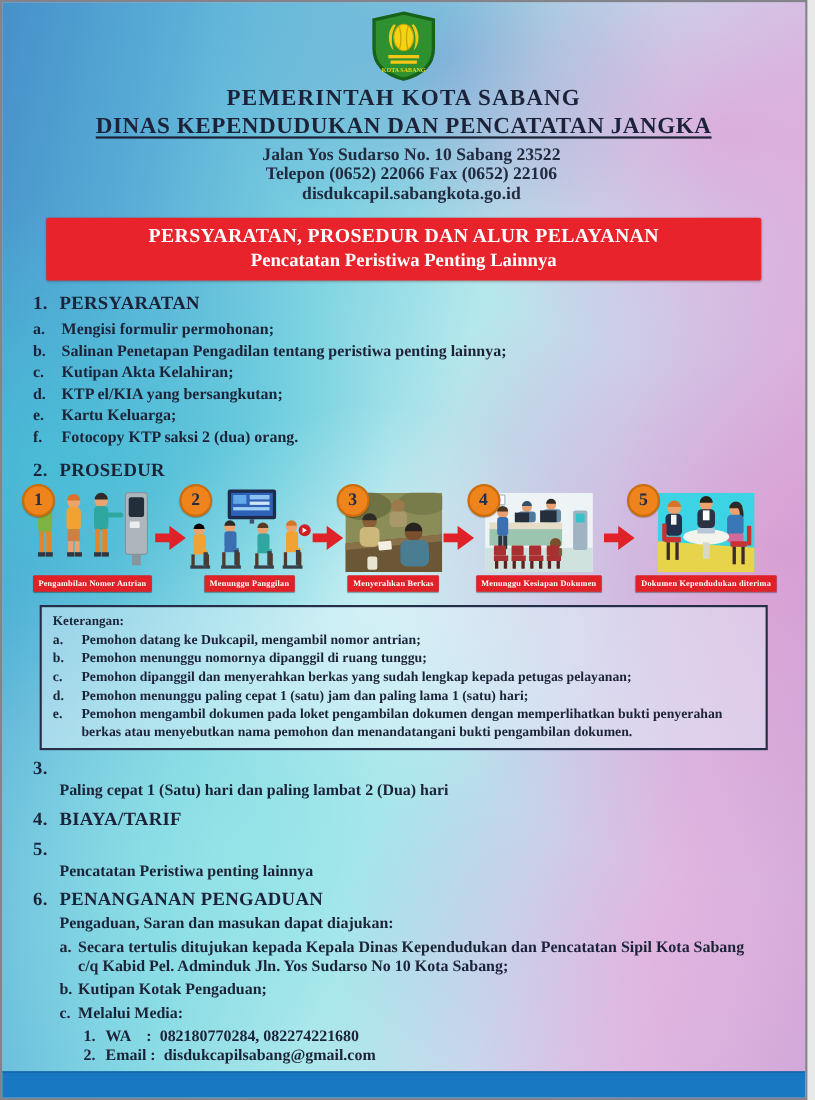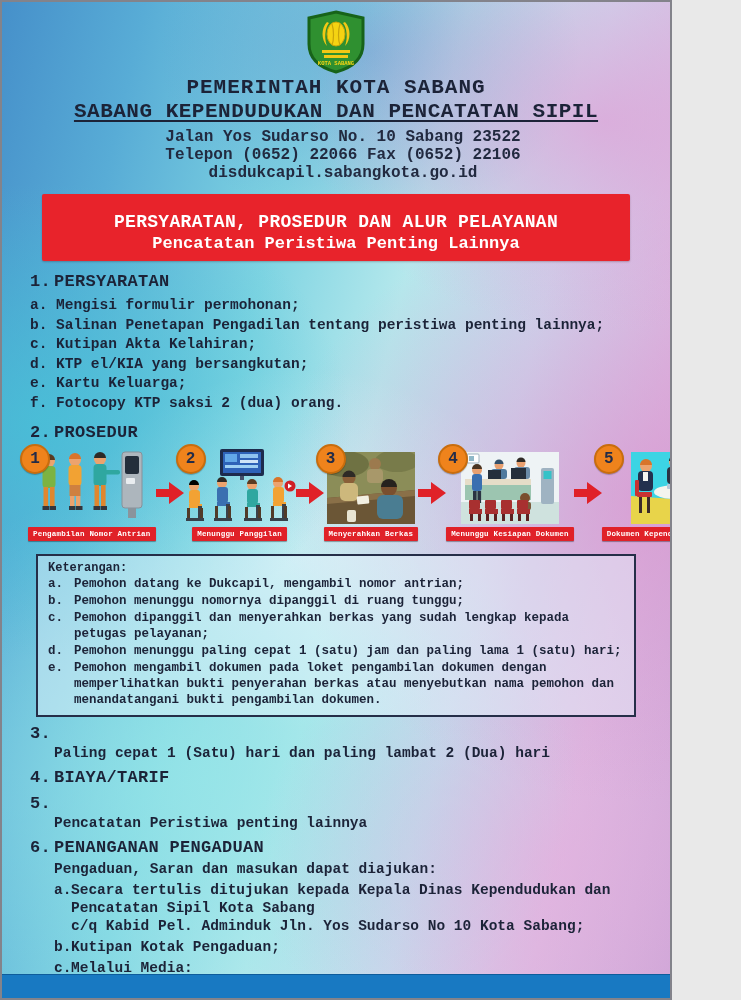--- a/index.html
+++ b/index.html
@@ -1,22 +1,22 @@
 <!DOCTYPE html>
 <html><head>
 <meta charset="utf-8">
 <style>
   html,body{margin:0;padding:0;background:#e9e9e9;}
   .poster{
     position:relative;
-    width:672px;height:1000px;
+    width:734px;height:1000px;
     box-sizing:border-box;
     border:2px solid #83838b;
     overflow:hidden;
-    font-family:Liberation Mono, monospace;
+    font-family:Liberation Serif, serif;
     color:#1c2338;
     background:
       radial-gradient(420px 300px at 90% 12%, rgba(223,158,213,0.70), rgba(223,158,213,0) 70%),
       radial-gradient(520px 420px at 97% 50%, rgba(214,148,206,0.65), rgba(214,148,206,0) 72%),
       radial-gradient(420px 340px at 82% 86%, rgba(228,176,222,0.55), rgba(228,176,222,0) 70%),
       radial-gradient(300px 260px at 55% 5%, rgba(90,130,200,0.45), rgba(90,130,200,0) 70%),
       radial-gradient(430px 330px at 6% 42%, rgba(70,195,215,0.75), rgba(70,195,215,0) 72%),
       radial-gradient(520px 420px at 30% 78%, rgba(150,230,232,0.80), rgba(150,230,232,0) 72%),
       radial-gradient(330px 260px at 45% 55%, rgba(235,250,252,0.55), rgba(235,250,252,0) 70%),
       linear-gradient(103deg,#4690ca 0%,#58acd6 16%,#7fd4e2 36%,#b5e8ec 52%,#ccdaee 68%,#dcb9e1 84%,#cda5d7 100%);
@@ -25,21 +25,21 @@
   .hdr .logo{ display:block; margin:0 auto; }
   .org1{ font-size:21px; font-weight:700; letter-spacing:1px; margin-top:2px; }
   .org2{ font-size:21px; font-weight:800; letter-spacing:.5px; text-decoration:underline; text-underline-offset:3px; margin-top:1px;}
   .adr{ font-size:16px; font-weight:700; line-height:18px; color:#222a40;padding-left:14px;}
   .adr.first{ margin-top:5px; }
 
   .banner{
     margin:12px 40px 0;
     background:#e8232b;
     color:#fff; text-align:center;
-    padding:18px 6px 8px;
+    padding:6px 6px 8px;
     border-radius:2px;
     box-shadow:0 1px 2px rgba(60,0,0,0.25);
   }
   .banner .b1{ font-size:18px; font-weight:800; letter-spacing:.3px; }
   .banner .b2{ font-size:17px; font-weight:700; margin-top:2px; }
 
   .sec-head{ display:flex; margin:11px 28px 0; font-weight:800; font-size:17px; letter-spacing:.3px;}
   .sec-head .num{ width:24px; flex:none; }
   .list{ margin:5px 28px 0; }
   .li{ display:flex; font-size:14.5px; font-weight:700; line-height:18px; margin-top:1.5px;}
@@ -100,21 +100,21 @@
       <path d="M31 2 L58 8 L58 34 C58 50 46 58 31 62 C16 58 4 50 4 34 L4 8 Z" fill="#2f9030" stroke="#176319" stroke-width="3"></path>
       <path d="M22 12 C16 18 16 30 22 36 C19 28 20 18 24 13 Z" fill="#f2c815"></path>
       <path d="M40 12 C46 18 46 30 40 36 C43 28 42 18 38 13 Z" fill="#f2c815"></path>
       <ellipse cx="31" cy="24" rx="9" ry="12" fill="#f5d312" stroke="#caa50a"></ellipse>
       <path d="M27 14 C29 20 29 30 27 35 M35 14 C33 20 33 30 35 35" stroke="#caa50a" stroke-width="1.2" fill="none"></path>
       <rect x="17" y="40" width="28" height="3" fill="#f2c815"></rect>
       <rect x="19" y="45" width="24" height="3" fill="#f2c815"></rect>
       <text x="31" y="55" text-anchor="middle" font-size="5.5" font-weight="bold" fill="#f5d312">KOTA SABANG</text>
     </svg>
     <div class="org1">PEMERINTAH KOTA SABANG</div>
-    <div class="org2">SABANG KEPENDUDUKAN DAN PENCATATAN SIPIL</div>
+    <div class="org2">DINAS KEPENDUDUKAN DAN PENCATATAN JANGKA</div>
     <div class="adr first">Jalan Yos Sudarso No. 10 Sabang 23522</div>
     <div class="adr">Telepon (0652) 22066 Fax (0652) 22106</div>
     <div class="adr">disdukcapil.sabangkota.go.id</div>
   </div>
 
   <div class="banner">
     <div class="b1">PERSYARATAN, PROSEDUR DAN ALUR PELAYANAN</div>
     <div class="b2">Pencatatan Peristiwa Penting Lainnya</div>
   </div>
 

